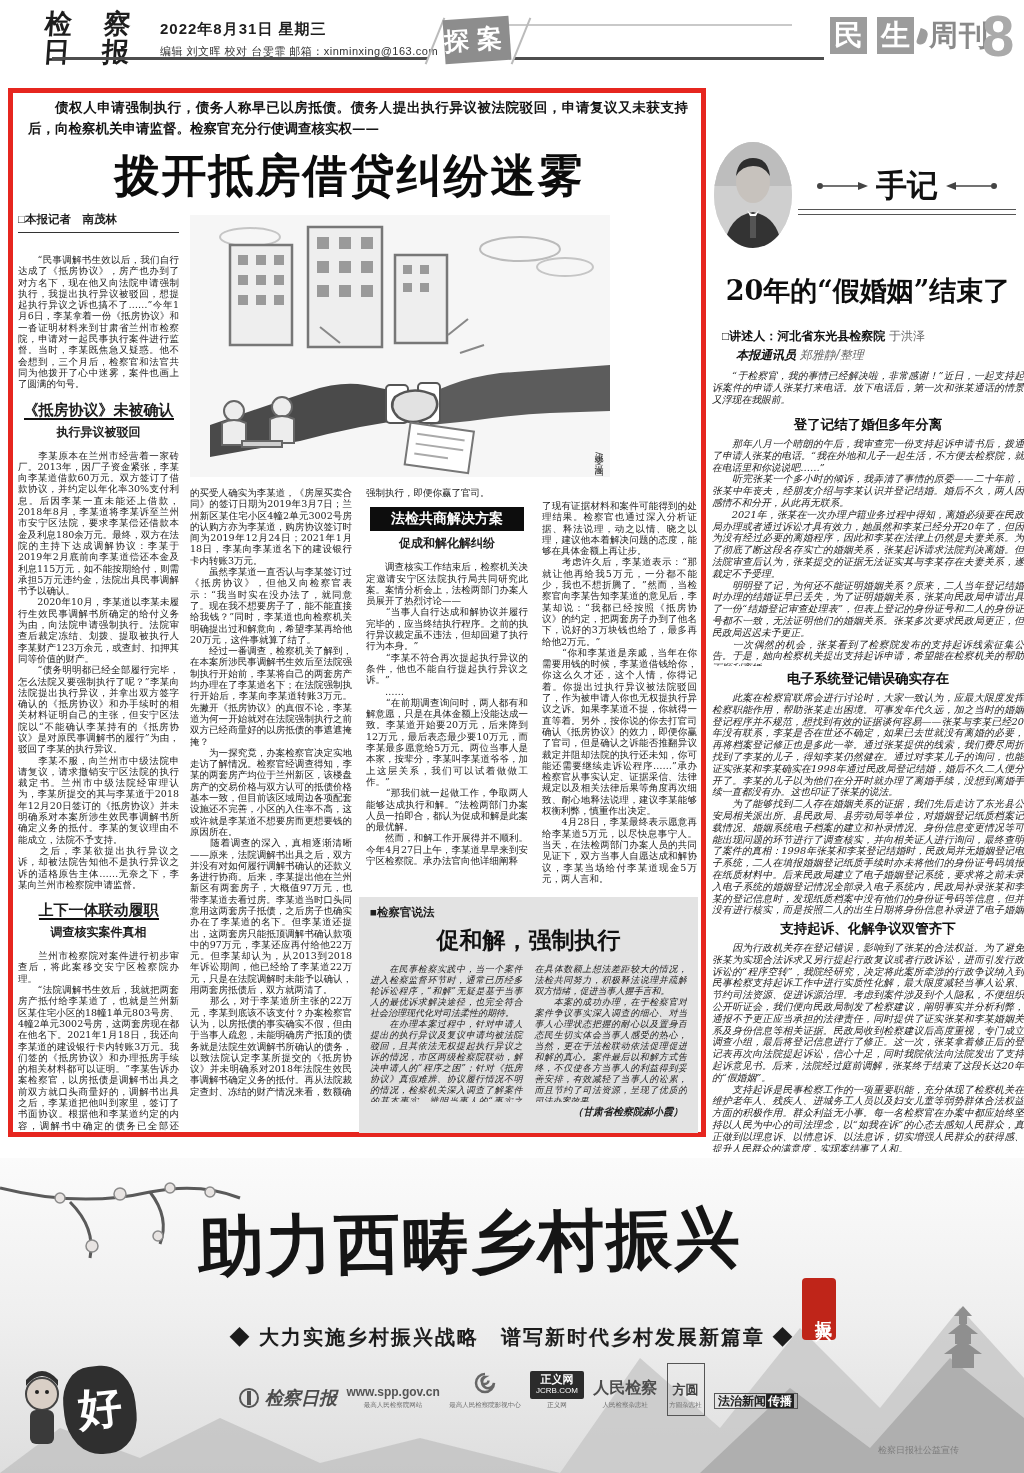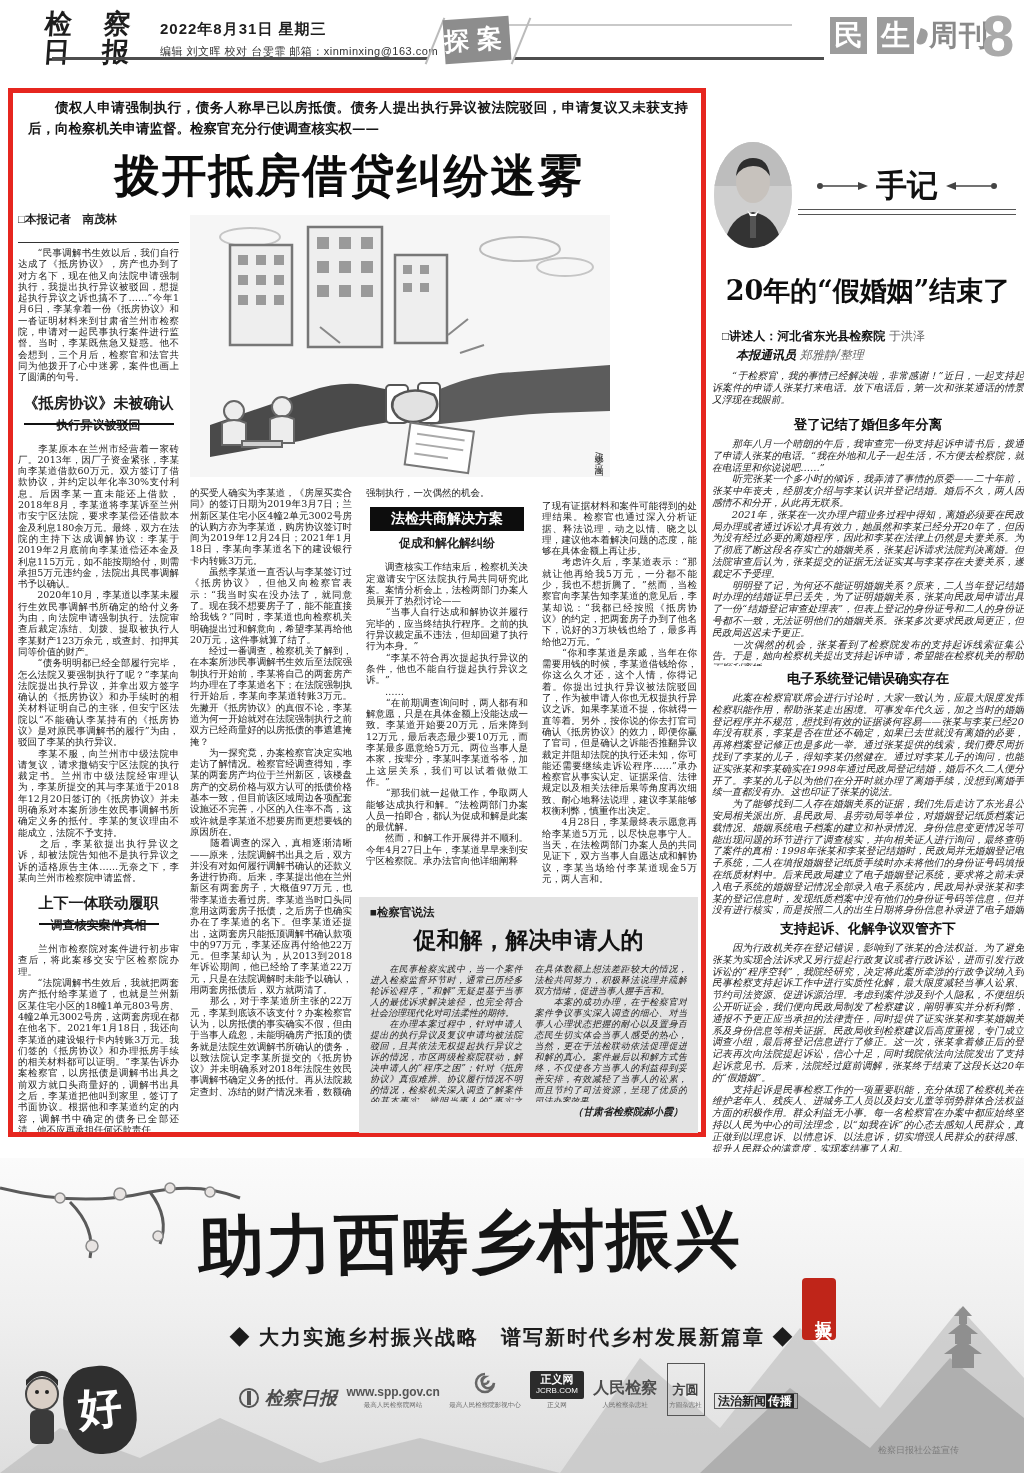--- a/index.html
+++ b/index.html
@@ -25,24 +25,24 @@
   .page-num{left:982px;top:2px;font-size:58px;font-weight:bold;color:#aaaaaa;font-family:"Liberation Sans",sans-serif;}
   
   .red-box{left:8px;top:88px;width:698px;height:1049px;border:5px solid #e6261f;box-sizing:border-box;}
   .lead{left:28px;top:97px;width:660px;font-weight:bold;font-size:13.5px;line-height:21px;
     text-align:justify;text-indent:2em;color:#141414;}
   .headline{left:22px;top:146px;width:655px;text-align:center;font-weight:bold;font-size:45px;
     letter-spacing:2px;color:#0c0c0c;}
   .col{overflow:hidden;}
   .art-body{font-size:9.5px;line-height:11.3px;text-align:justify;white-space:pre-line;color:#222;}
   .byline{font-family:"Liberation Sans",sans-serif;font-weight:bold;font-size:11.5px;
-    border-bottom:1.5px solid #333;padding-bottom:15px;margin-bottom:4px;}
+    border-bottom:1.5px solid #333;padding-bottom:5px;margin-bottom:21px;}
   .sub-a{text-align:center;margin:11px 0 4px;font-family:"Liberation Sans",sans-serif;
     font-weight:bold;font-size:15px;}
-  .sub-a span{border-bottom:2px solid #111;padding-bottom:12px;margin-top:32px;}
+  .sub-a span{border-bottom:2px solid #111;padding-bottom:0;margin-top:32px;}
   .sub-b{text-align:center;margin:4px 0 9px;font-family:"Liberation Sans",sans-serif;
     font-weight:bold;font-size:12px;}
   .sub-rev{background:#0d0d0d;color:#fff;text-align:center;font-family:"Liberation Sans",sans-serif;
     font-weight:bold;font-size:14px;padding:3px 0;margin:9px 4px 4px;}
   .illu{left:190px;top:215px;width:420px;height:262px;background:#f7f7f7;}
   .illu-caption{left:592px;top:446px;writing-mode:vertical-rl;font-size:9px;color:#333;letter-spacing:3px;}
   
   .comm{left:359px;top:897px;width:339px;height:236px;background:#e3e3e3;box-sizing:border-box;
     padding:8px 11px;overflow:hidden;}
   .comm-label{font-family:"Liberation Sans",sans-serif;font-weight:bold;font-size:11.5px;}
@@ -203,42 +203,42 @@
   <div class="abs col" style="left:190px;top:487px;width:162px;height:647px;">
     <div class="art-body">的买受人确实为李某道，《房屋买卖合同》的签订日期为2019年3月7日；兰州新区某住宅小区4幢2单元3002号房的认购方亦为李某道，购房协议签订时间为2019年12月24日；2021年1月18日，李某向李某道名下的建设银行卡内转账3万元。
 　　虽然李某道一直否认与李某签订过《抵房协议》，但他又向检察官表示：“我当时实在没办法了，就同意了。现在我不想要房子了，能不能直接给我钱？”同时，李某道也向检察机关明确提出过和解意向，希望李某再给他20万元，这件事就算了结了。
 　　经过一番调查，检察机关了解到，在本案所涉民事调解书生效后至法院强制执行开始前，李某将自己的两套房产均办理在了李某道名下；在法院强制执行开始后，李某向李某道转账3万元。先撇开《抵房协议》的真假不论，李某道为何一开始就对在法院强制执行之前双方已经商量好的以房抵债的事遮遮掩掩？
 　　为一探究竟，办案检察官决定实地走访了解情况。检察官经调查得知，李某的两套房产均位于兰州新区，该楼盘房产的交易价格与双方认可的抵债价格基本一致，但目前该区域周边各项配套设施还不完善，小区的入住率不高，这或许就是李某道不想要房而更想要钱的原因所在。
 　　随着调查的深入，真相逐渐清晰——原来，法院调解书出具之后，双方并没有对如何履行调解书确认的还款义务进行协商。后来，李某提出他在兰州新区有两套房子，大概值97万元，也带李某道去看过房。李某道当时口头同意用这两套房子抵债，之后房子也确实办在了李某道的名下。但李某道还提出，这两套房只能抵顶调解书确认款项中的97万元，李某还应再付给他22万元。但李某却认为，从2013到2018年诉讼期间，他已经给了李某道22万元，只是在法院调解时未能予以确认，用两套房抵债后，双方就两清了。
 　　那么，对于李某道所主张的22万元，李某到底该不该支付？办案检察官认为，以房抵债的事实确实不假，但由于当事人疏忽，未能明确房产抵顶的债务就是法院生效调解书所确认的债务，以致法院认定李某所提交的《抵房协议》并未明确系对2018年法院生效民事调解书确定义务的抵付。再从法院裁定查封、冻结的财产情况来看，数额确</div>
   </div>
 
   <div class="abs col" style="left:366px;top:487px;width:162px;height:408px;">
-    <div class="art-body">强制执行，一次偶然的机会。</div>
+    <div class="art-body">强制执行，即便你赢了官司。</div>
     <div class="sub-rev">法检共商解决方案</div>
     <div class="sub-b">促成和解化解纠纷</div>
     <div class="art-body">　　调查核实工作结束后，检察机关决定邀请安宁区法院执行局共同研究此案。案情分析会上，法检两部门办案人员展开了热烈讨论——
 　　“当事人自行达成和解协议并履行完毕的，应当终结执行程序。之前的执行异议裁定虽不违法，但却回避了执行行为本身。”
 　　“李某不符合再次提起执行异议的条件，他也不能自行提起执行异议之诉。”
 　　……
 　　“在前期调查询问时，两人都有和解意愿，只是在具体金额上没能达成一致。李某道开始要20万元，后来降到12万元，最后表态最少要10万元，而李某最多愿意给5万元。两位当事人是本家，按辈分，李某叫李某道爷爷，加上这层关系，我们可以试着做做工作。”
 　　“那我们就一起做工作，争取两人能够达成执行和解。”法检两部门办案人员一拍即合，都认为促成和解是此案的最优解。
 　　然而，和解工作开展得并不顺利。今年4月27日上午，李某道早早来到安宁区检察院。承办法官向他详细阐释</div>
   </div>
 
   <div class="abs col" style="left:542px;top:500px;width:155px;height:392px;">
     <div class="art-body">了现有证据材料和案件可能得到的处理结果。检察官也通过深入分析证据、释法说理，动之以情、晓之以理，建议他本着解决问题的态度，能够在具体金额上再让步。
 　　考虑许久后，李某道表示：“那就让他再给我5万元，一分都不能少，我也不想折腾了。”然而，当检察官向李某告知李某道的意见后，李某却说：“我都已经按照《抵房协议》的约定，把两套房子办到了他名下，说好的3万块钱也给了，最多再给他2万元。”
 　　“你和李某道是亲戚，当年在你需要用钱的时候，李某道借钱给你，你这么久才还，这个人情，你得记着。你提出过执行异议被法院驳回了，作为被申请人你也无权提执行异议之诉。如果李某道不提，你就得一直等着。另外，按你说的你去打官司确认《抵房协议》的效力，即便你赢了官司，但是确认之诉能否推翻异议裁定并阻却法院的执行还未知，你可能还需要继续走诉讼程序……”承办检察官从事实认定、证据采信、法律规定以及相关法律后果等角度再次细致、耐心地释法说理，建议李某能够权衡利弊，慎重作出决定。
 　　4月28日，李某最终表示愿意再给李某道5万元，以尽快息事宁人。当天，在法检两部门办案人员的共同见证下，双方当事人自愿达成和解协议，李某当场给付李某道现金5万元，两人言和。</div>
   </div>
 
   <div class="abs comm">
     <div class="comm-label">■检察官说法</div>
-    <div class="comm-title">促和解，解决申请人的</div>
+    <div class="comm-title">促和解，强制执行</div>
     <div class="comm-cols">
       <div class="comm-col">　　在民事检察实践中，当一个案件进入检察监督环节时，通常已历经多轮诉讼程序，“和解”无疑是基于当事人的最优诉求解决途径，也完全符合社会治理现代化对司法柔性的期待。
 　　在办理本案过程中，针对申请人提出的执行异议及复议申请均被法院驳回，且其依法无权提起执行异议之诉的情况，市区两级检察院联动，解决申请人的“程序之困”；针对《抵房协议》真假难辨、协议履行情况不明的情况，检察机关深入调查了解案件的基本事实，辨明当事人的“事实之争”；针对当事人均有和解意愿，但</div>
       <div class="comm-col">在具体数额上想法差距较大的情况，法检共同努力，积极释法说理并疏解双方情绪，促进当事人握手言和。
 　　本案的成功办理，在于检察官对案件争议事实深入调查的细心、对当事人心理状态把握的耐心以及置身百态民生切实体会当事人感受的热心，当然，更在于法检联动依法促理促进和解的真心。案件最后以和解方式告终，不仅使各方当事人的利益得到妥善安排，有效减轻了当事人的讼累，而且节约了司法资源，呈现了优质的司法办案效果。</div>
     </div>
     <div class="comm-sig">（甘肃省检察院郝小霞）</div>
   </div>
 
   <div class="abs photo">

